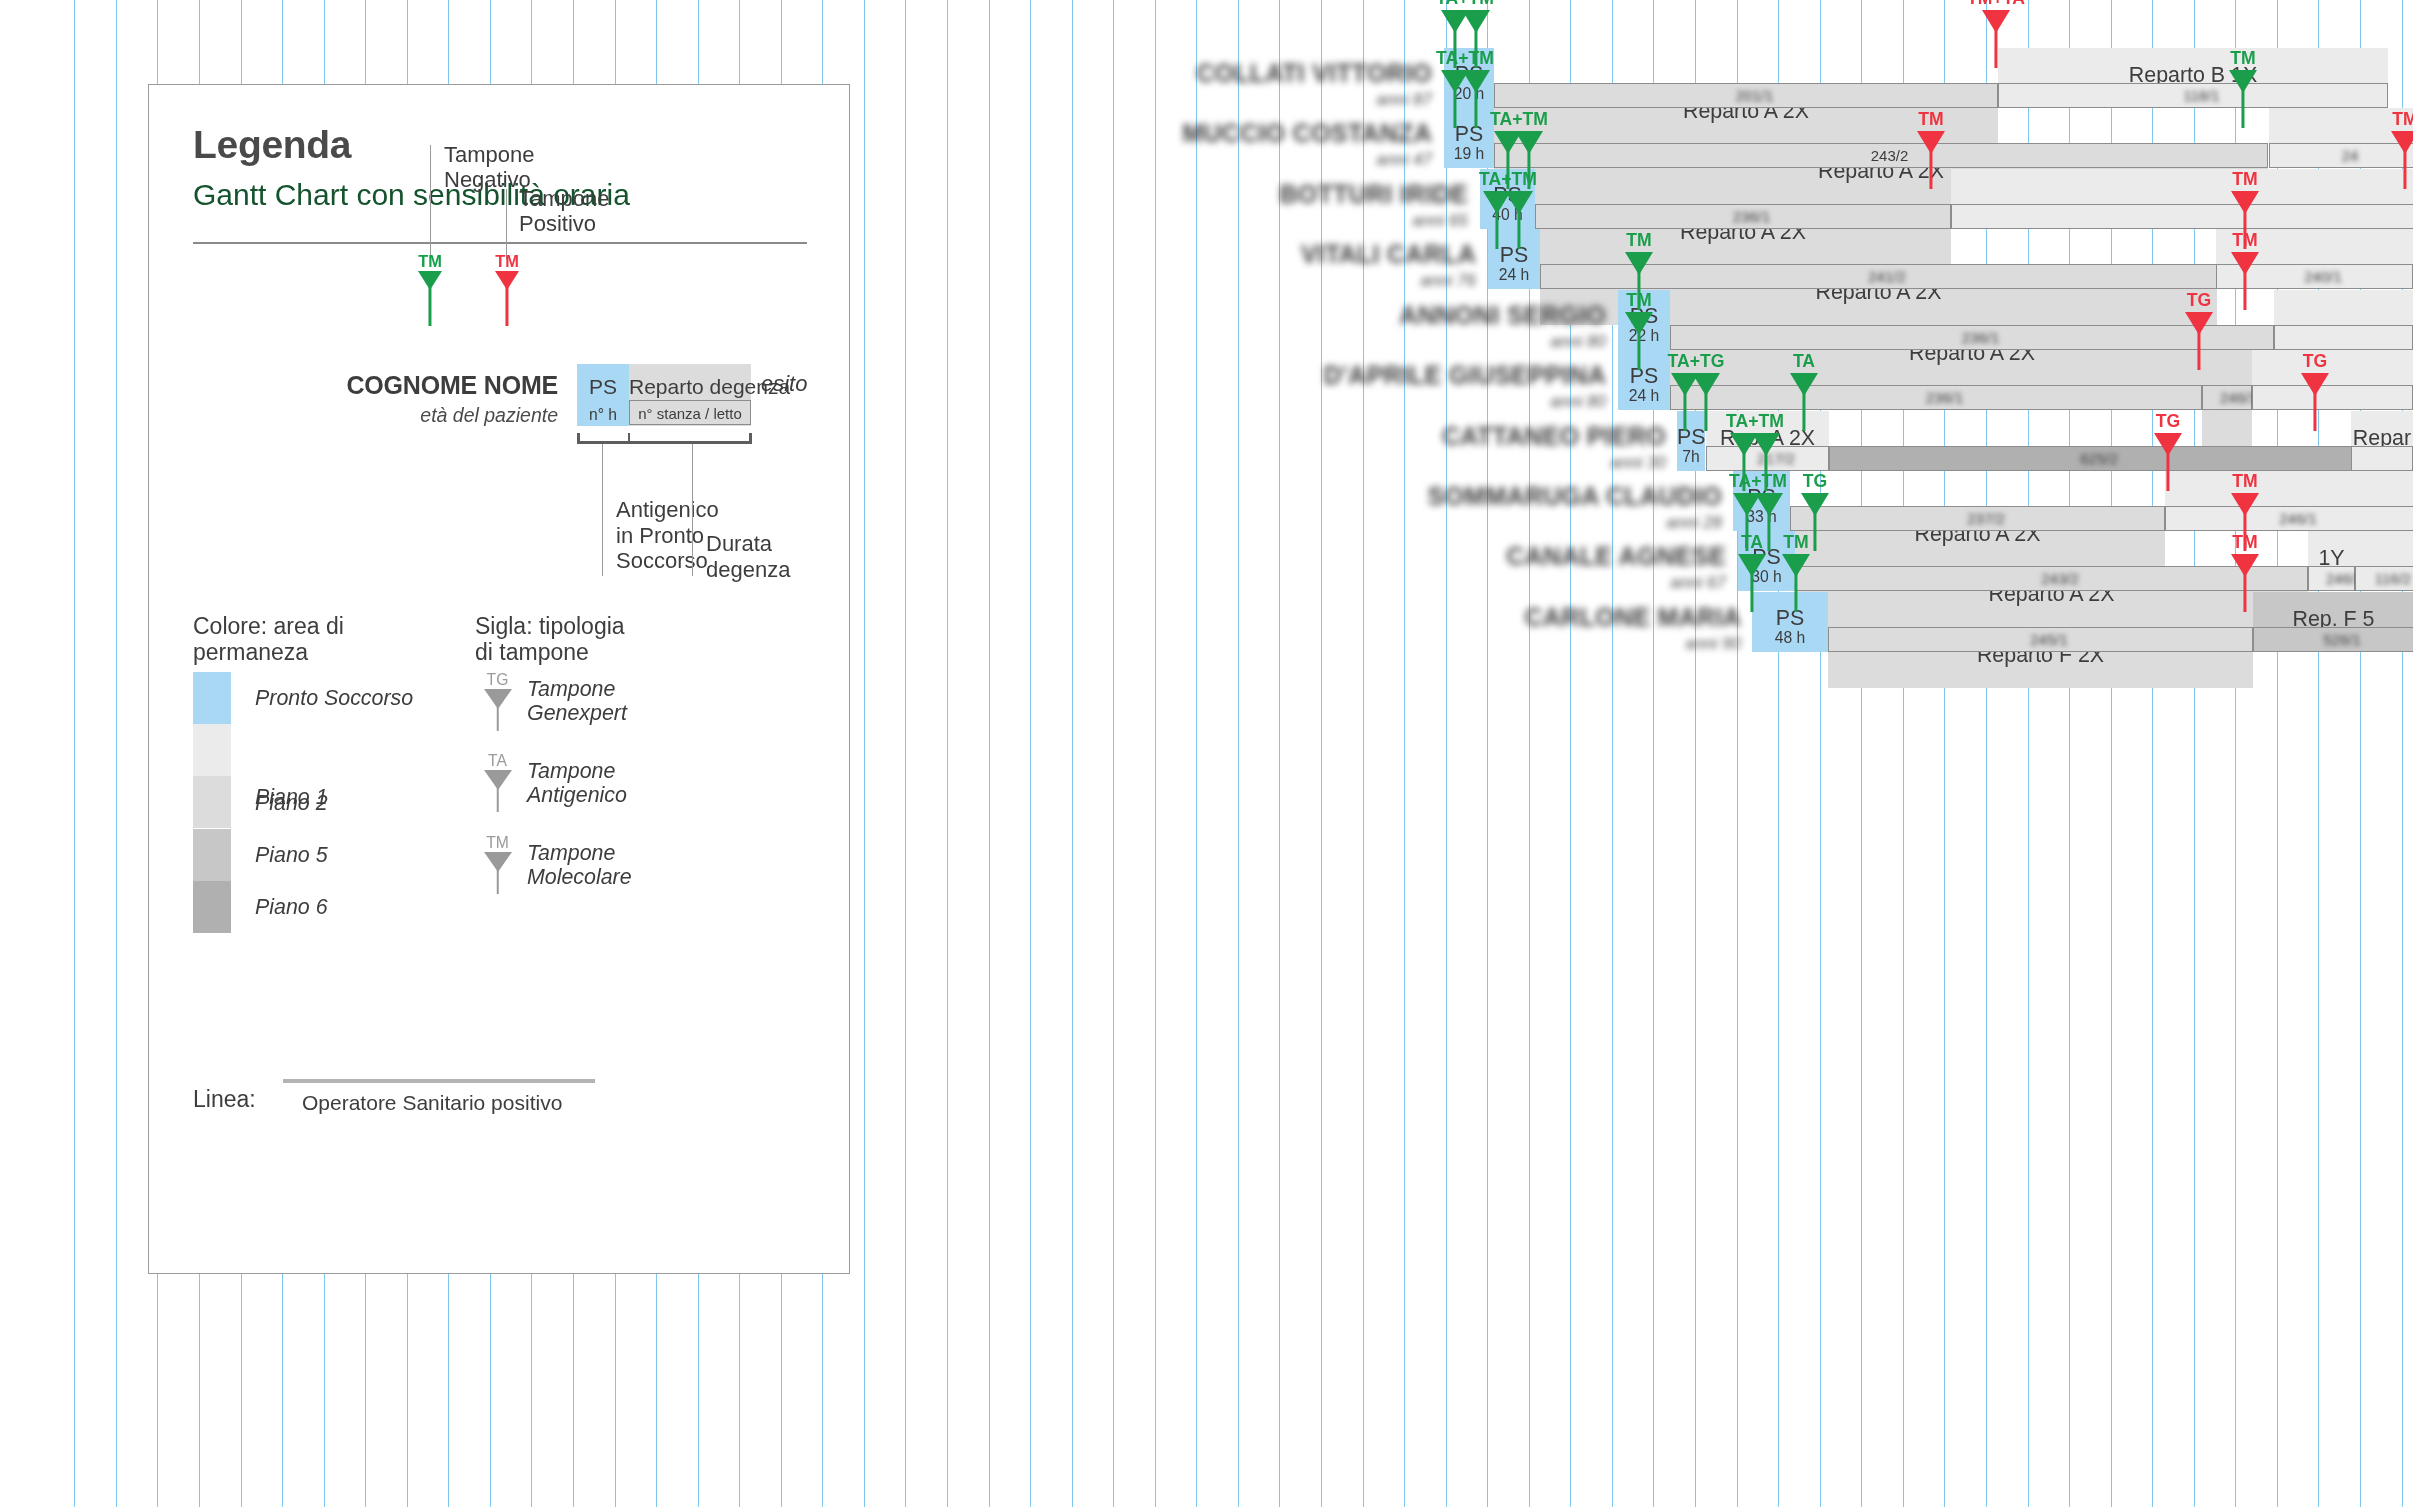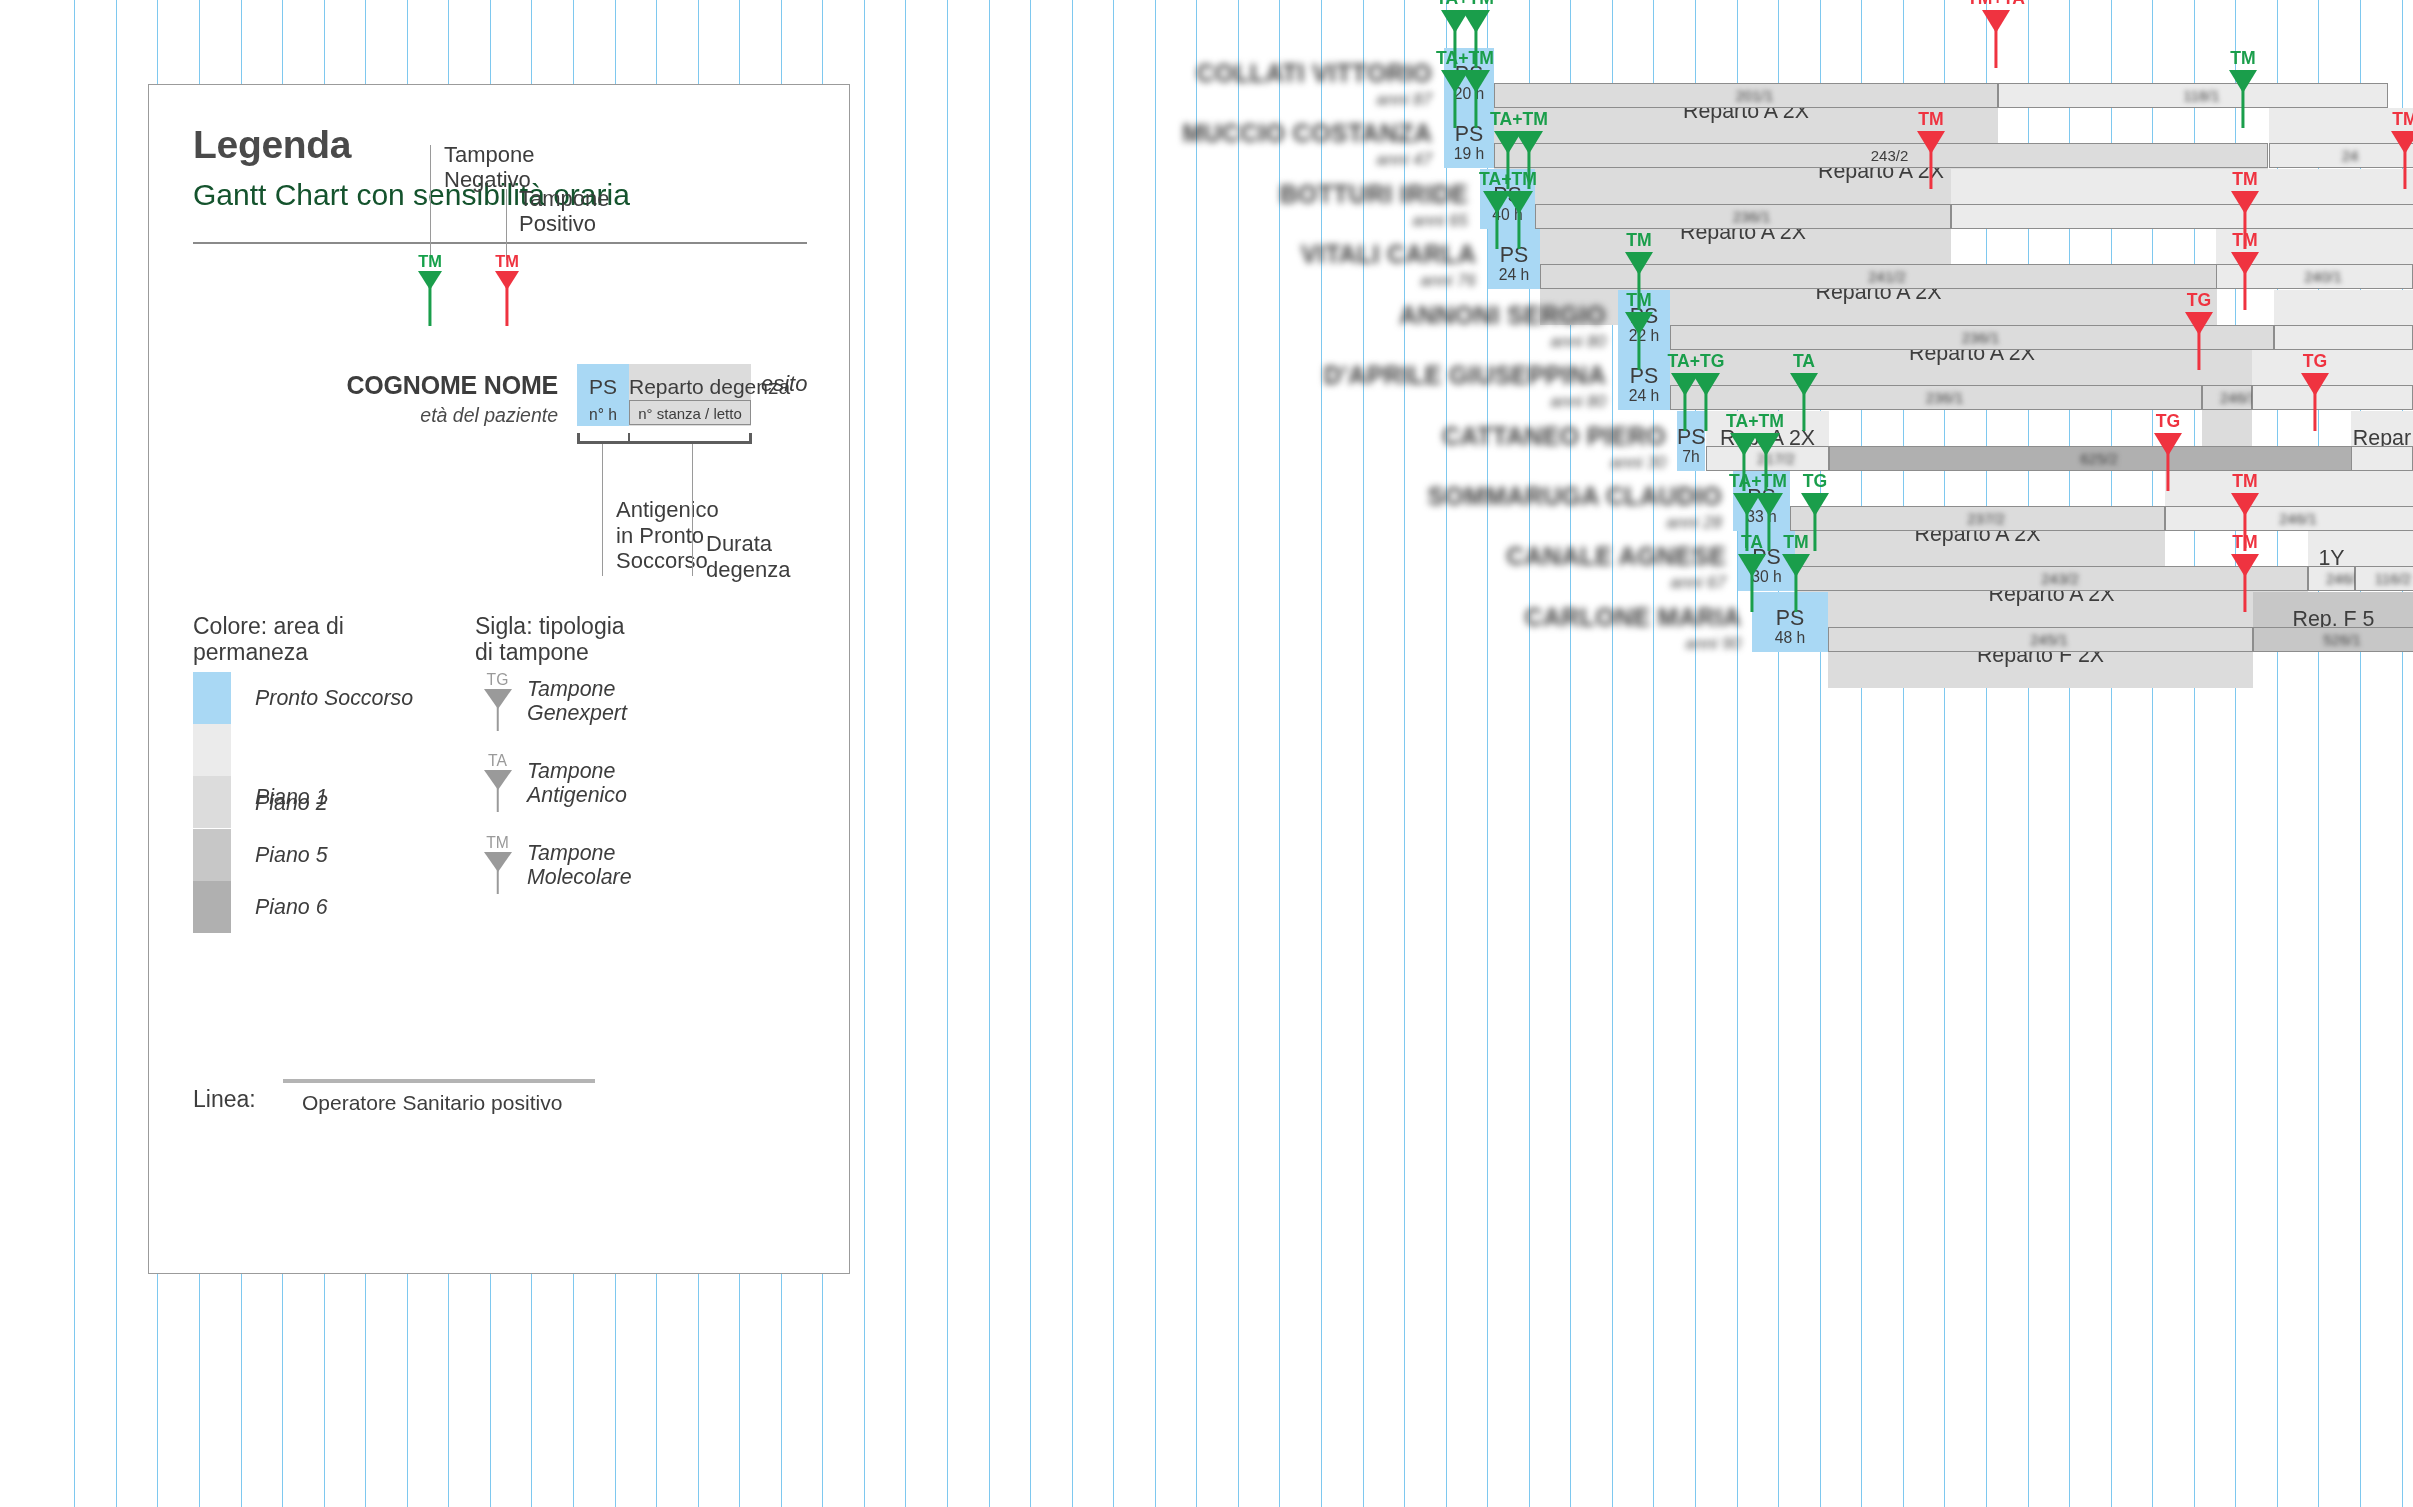--- a/index.html
+++ b/index.html
@@ -308,20 +308,23 @@
       <div class="seg ps" style="left: 1444px; width: 50px;">
         <div class="seg-lbl">PS</div>
         <div class="ps-h">20 h</div>
       </div>
       <div class="seg p2" style="left: 1494px; width: 504px;">
         <div class="seg-lbl">Reparto A 2X</div>
       </div>
       <div class="room r2" style="left: 1494px; width: 504px; top: 35px;">
         <div class="room-lbl">201/1</div>
       </div>
+      <div class="seg p1" style="left: 1998px; width: 390px;">
+        <div class="seg-lbl">Reparto B 1X</div>
+      </div>
       <div class="room r1" style="left: 1998px; width: 390px; top: 35px;">
         <div class="room-lbl">118/1</div>
       </div>
       <div class="pin neg" style="left: 1455px; top: 0px;">
         <span class="ptri"></span>
         <span class="pstem"></span>
       </div>
       <div class="pin neg" style="left: 1476px; top: 0px;">
         <span class="ptri"></span>
         <span class="pstem"></span>

